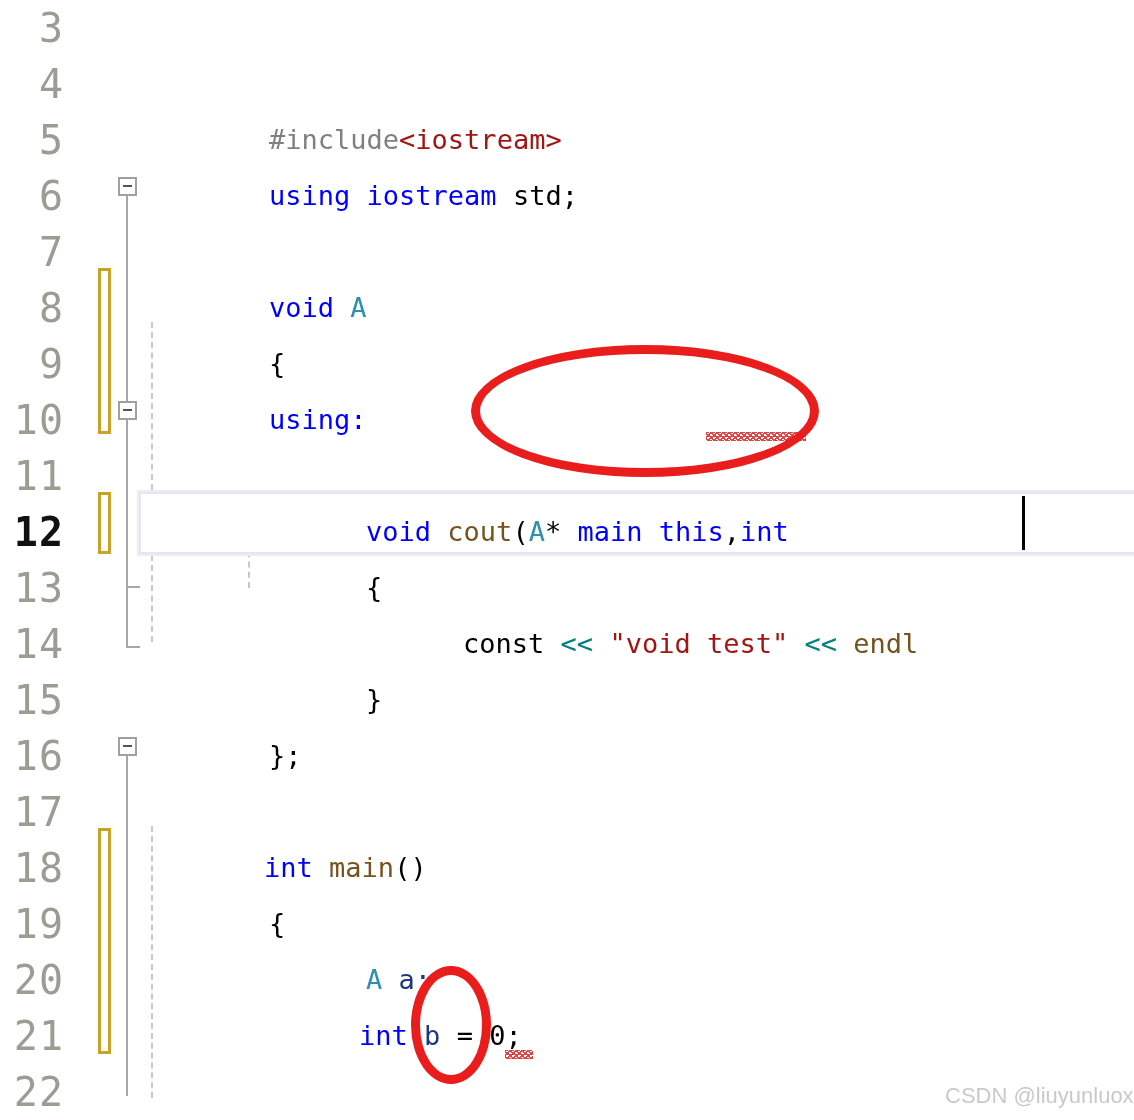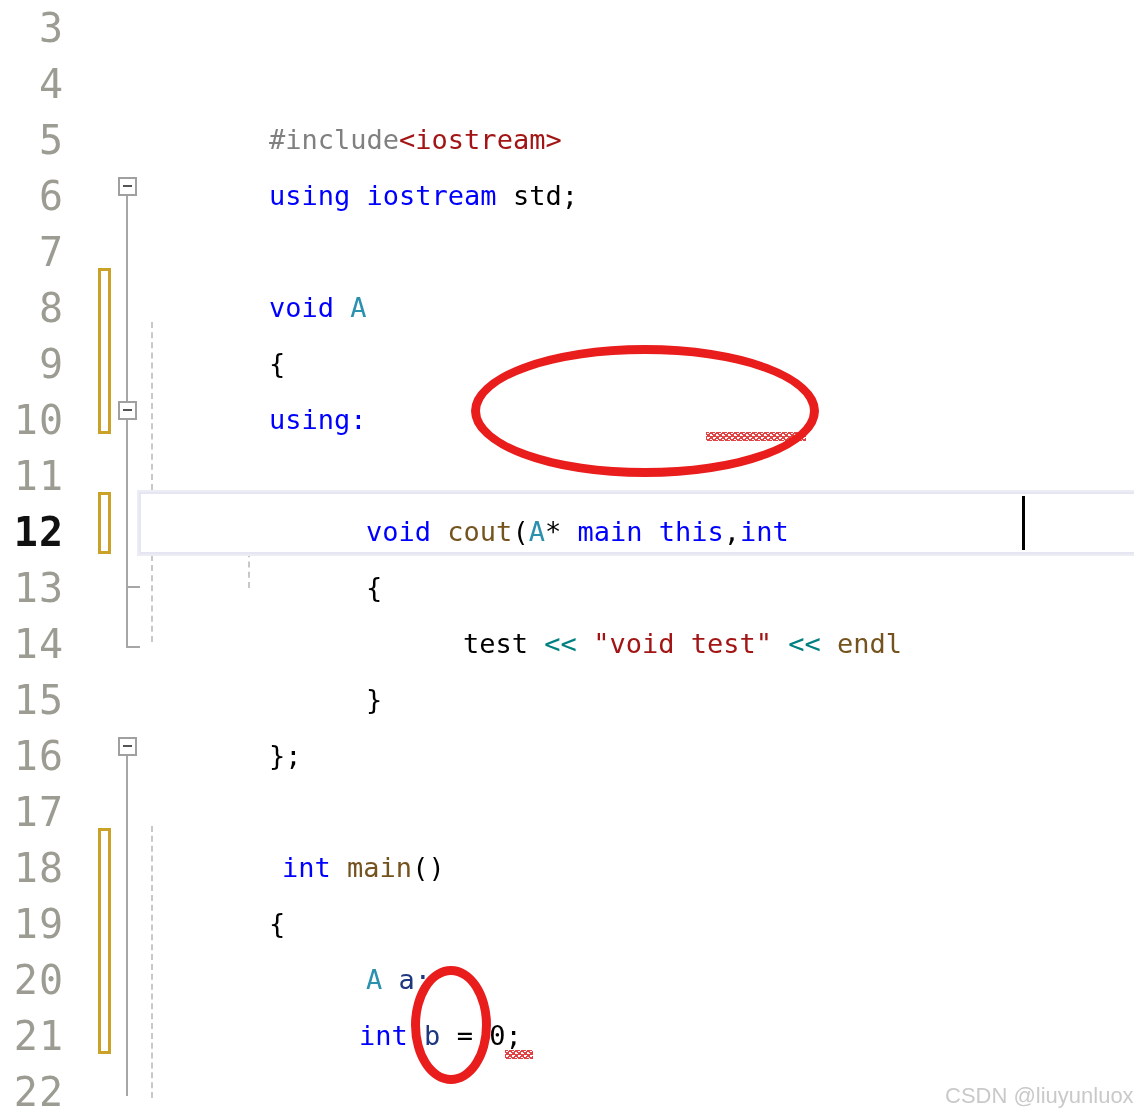--- a/index.html
+++ b/index.html
@@ -266,40 +266,40 @@
     </div>
 
     <div class="line" style="top:448px">
       <span class="code" style="left:236px">
         <span class="plain">{</span>
       </span>
     </div>
 
     <div class="line" style="top:504px">
       <span class="code" style="left:333px">
-        <span class="plain">test</span><span class="plain"> </span><span class="op">&lt;&lt;</span><span class="plain"> </span><span class="str">"void test"</span><span class="plain"> </span><span class="op">&lt;&lt;</span><span class="plain"> </span><span class="fn">endl</span>
+        <span class="plain">const</span><span class="plain"> </span><span class="op">&lt;&lt;</span><span class="plain"> </span><span class="str">"void test"</span><span class="plain"> </span><span class="op">&lt;&lt;</span><span class="plain"> </span><span class="fn">endl</span>
       </span>
     </div>
 
     <div class="line" style="top:560px">
       <span class="code" style="left:236px">
         <span class="plain">}</span>
       </span>
     </div>
 
     <div class="line" style="top:616px">
       <span class="code" style="left:139px">
         <span class="plain">};</span>
       </span>
     </div>
 
     <div class="line" style="top:672px"></div>
 
     <div class="line" style="top:728px">
-      <span class="code" style="left:152px">
+      <span class="code" style="left:134px">
         <span class="kw">int</span><span class="plain"> </span><span class="fn">main</span><span class="plain">()</span>
       </span>
     </div>
 
     <div class="line" style="top:784px">
       <span class="code" style="left:139px">
         <span class="plain">{</span>
       </span>
     </div>
 

